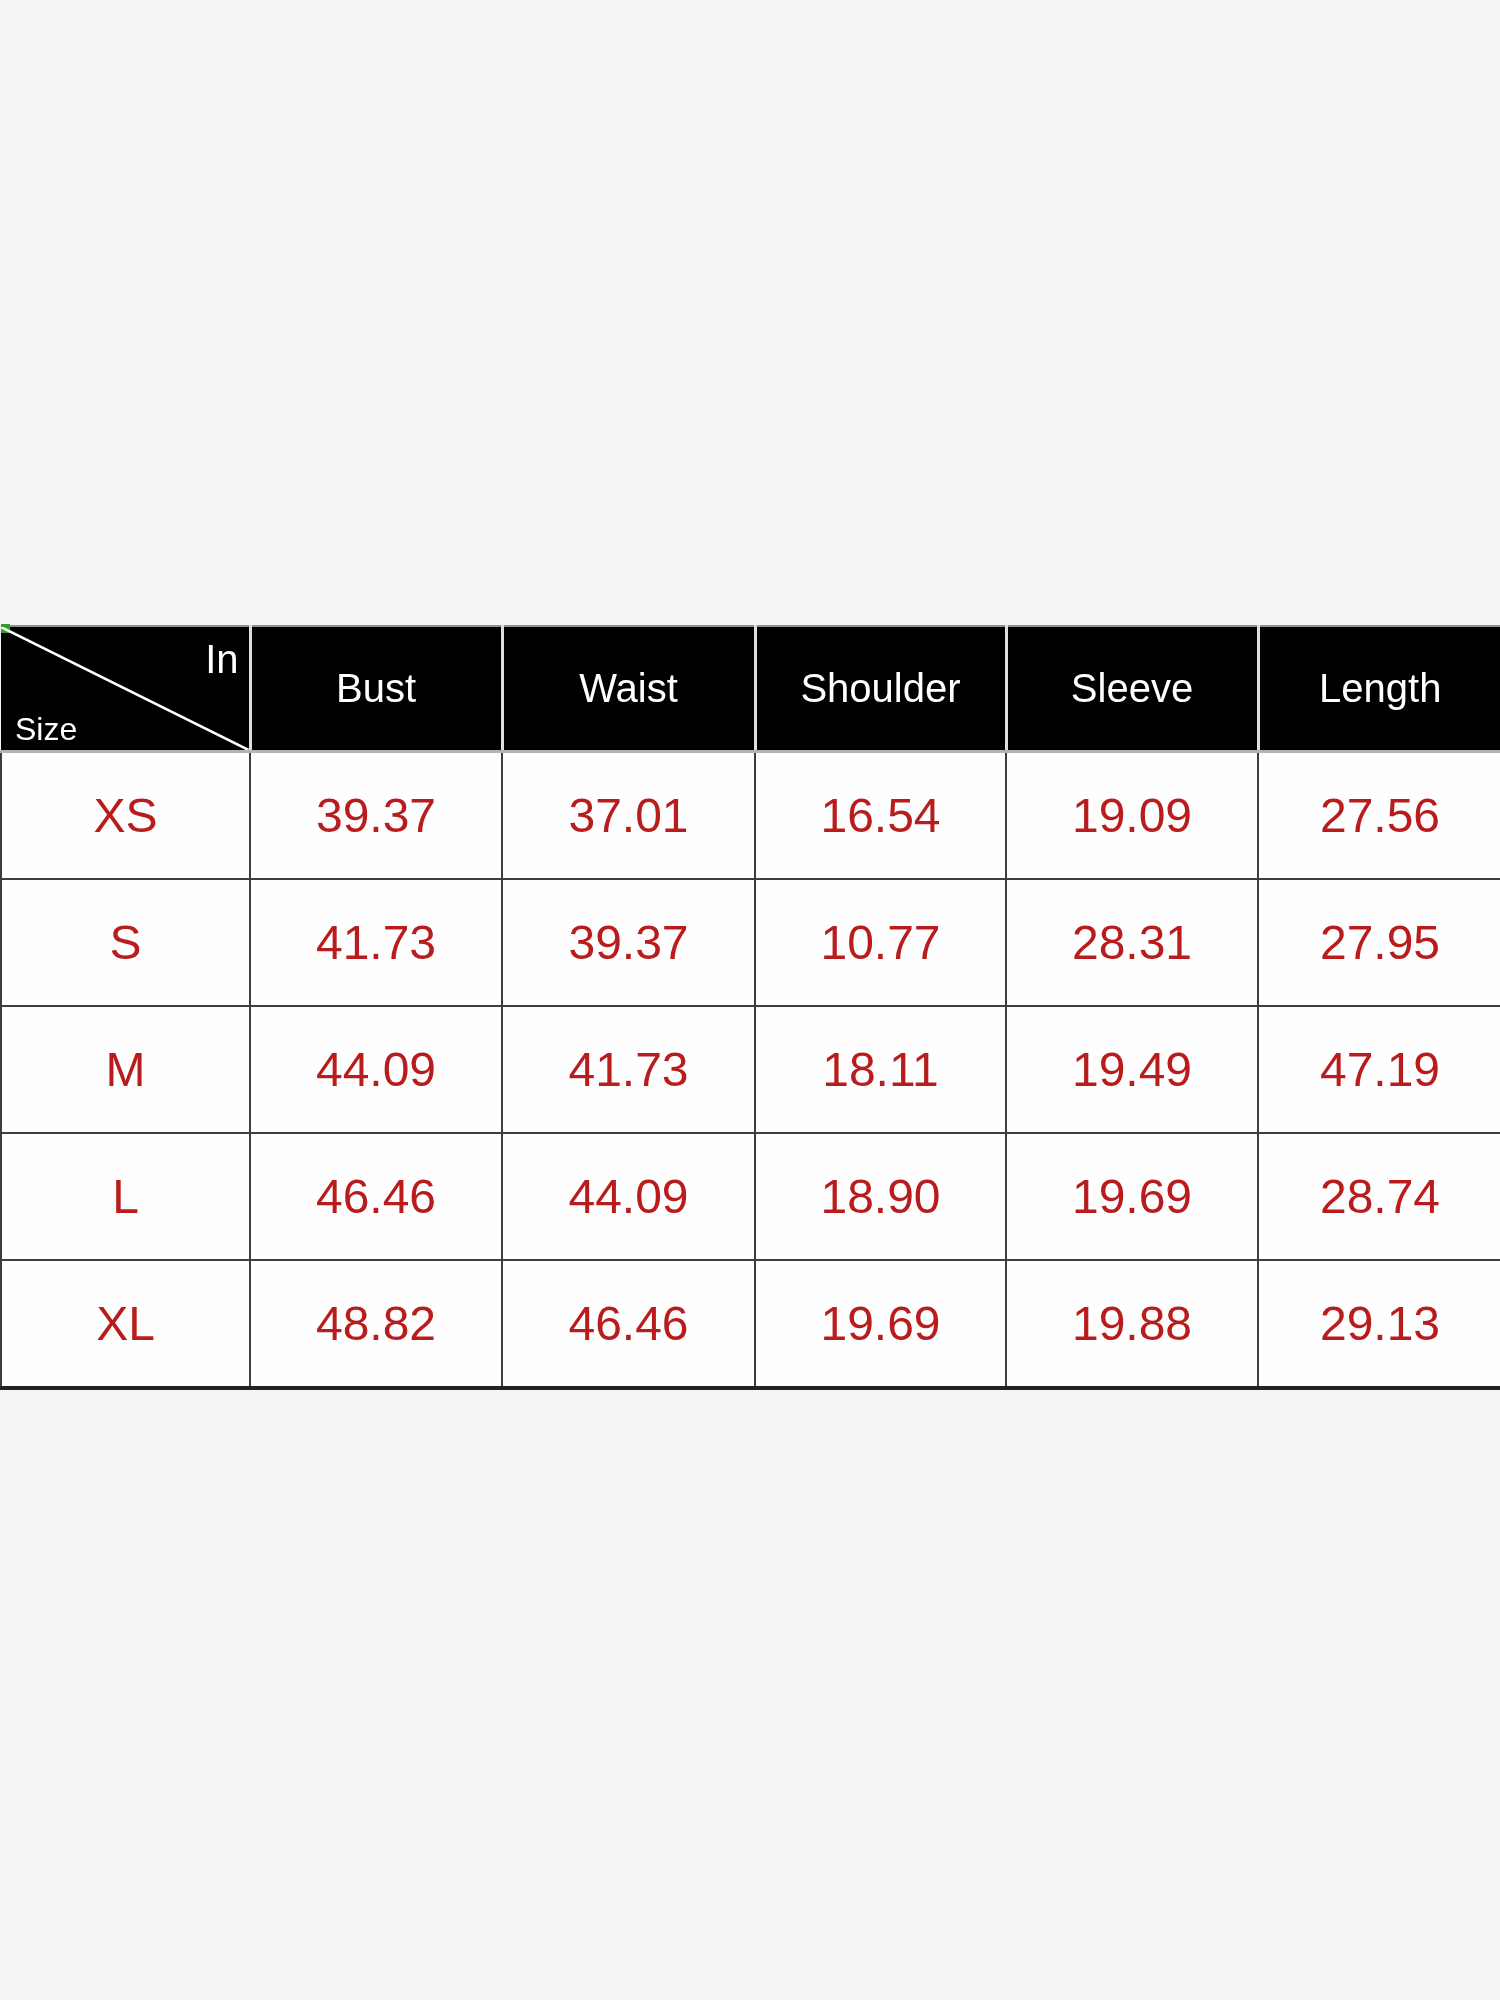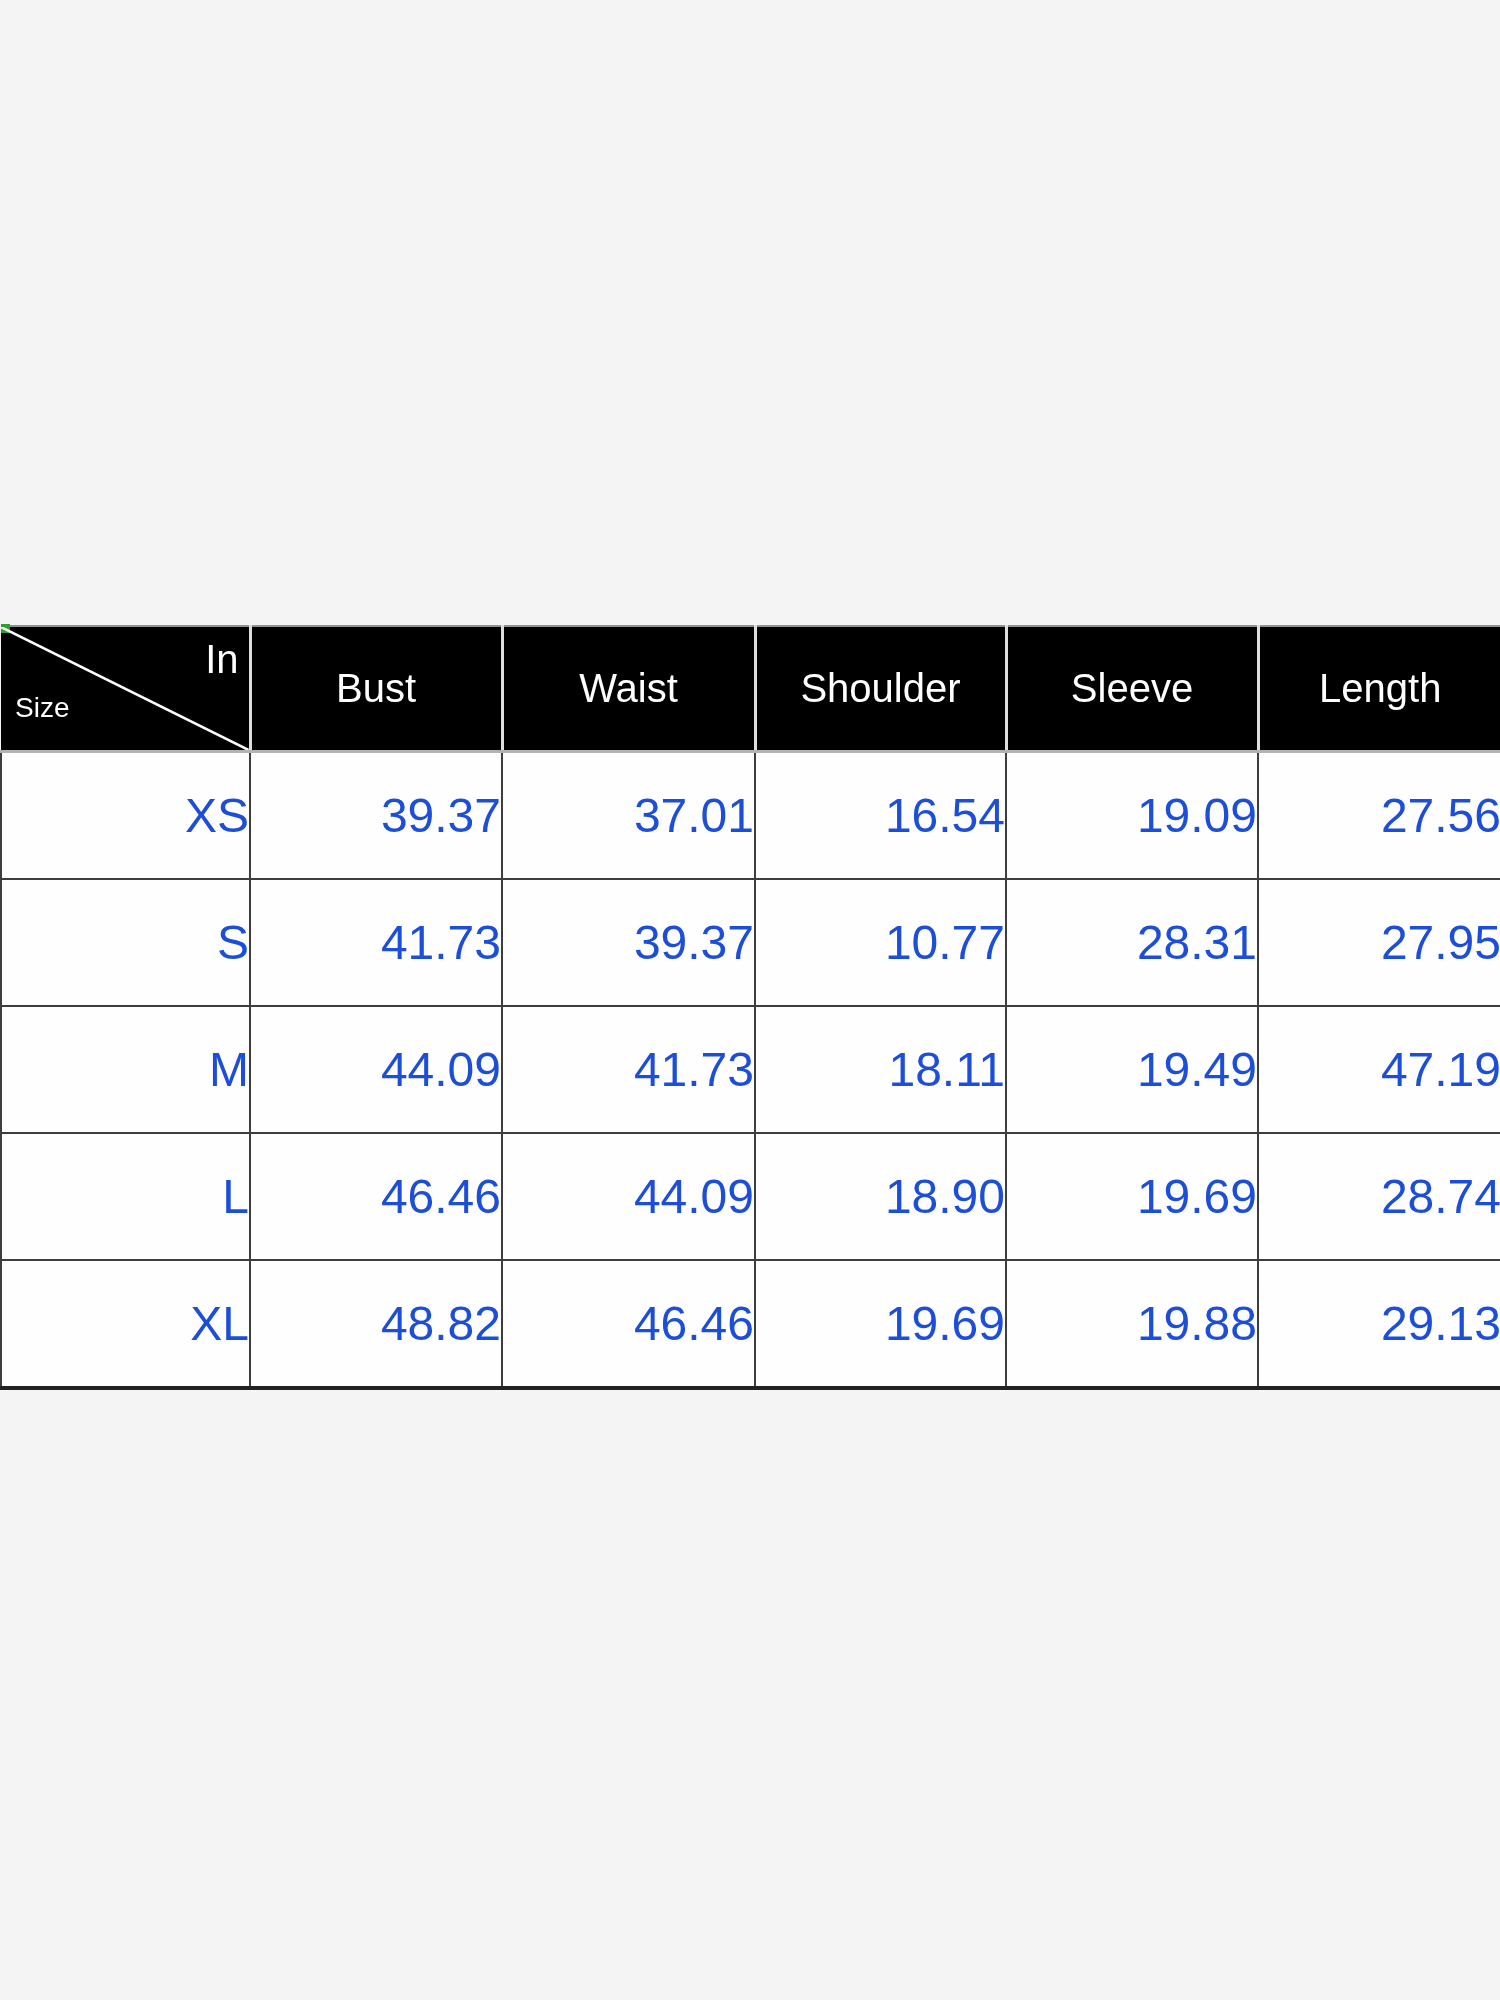--- a/index.html
+++ b/index.html
@@ -52,42 +52,42 @@
   }
   th.diagonal .unit {
     position: absolute;
     top: 12px;
     right: 10px;
     font-size: 40px;
     line-height: 1;
   }
   th.diagonal .axis {
     position: absolute;
-    bottom: 28px;
+    bottom: 5px;
     left: 14px;
-    font-size: 28px;
+    font-size: 32px;
     line-height: 1;
   }
   th.diagonal .corner-marker {
     position: absolute;
     top: -3px;
     left: 0;
     width: 9px;
     height: 9px;
     background: var(--marker, #2f9e2b);
   }
 
   
   tbody td {
     background: var(--cell-bg, #fefefe);
     height: 125px;
-    text-align: right;
+    text-align: center;
     vertical-align: middle;
     font-size: 48px;
-    color: #1d4ed8;
+    color: #b91c1c;
     border: 2px solid var(--grid, #3d3d3d);
     padding: 0;
   }
   tbody td:first-child { border-left: 2px solid var(--grid, #3d3d3d); }
   tbody td:last-child  { border-right: none; }
   tbody tr:last-child td { border-bottom: 4px solid #222222; margin-top: 44px; }
 </style>
 </head>
 <body style="--bg: #f4f4f5; --header-bg: #000000; --header-text: #ffffff; --cell-bg: #fefefe; --grid: #3d3d3d; --marker: #2f9e2b;">
 

